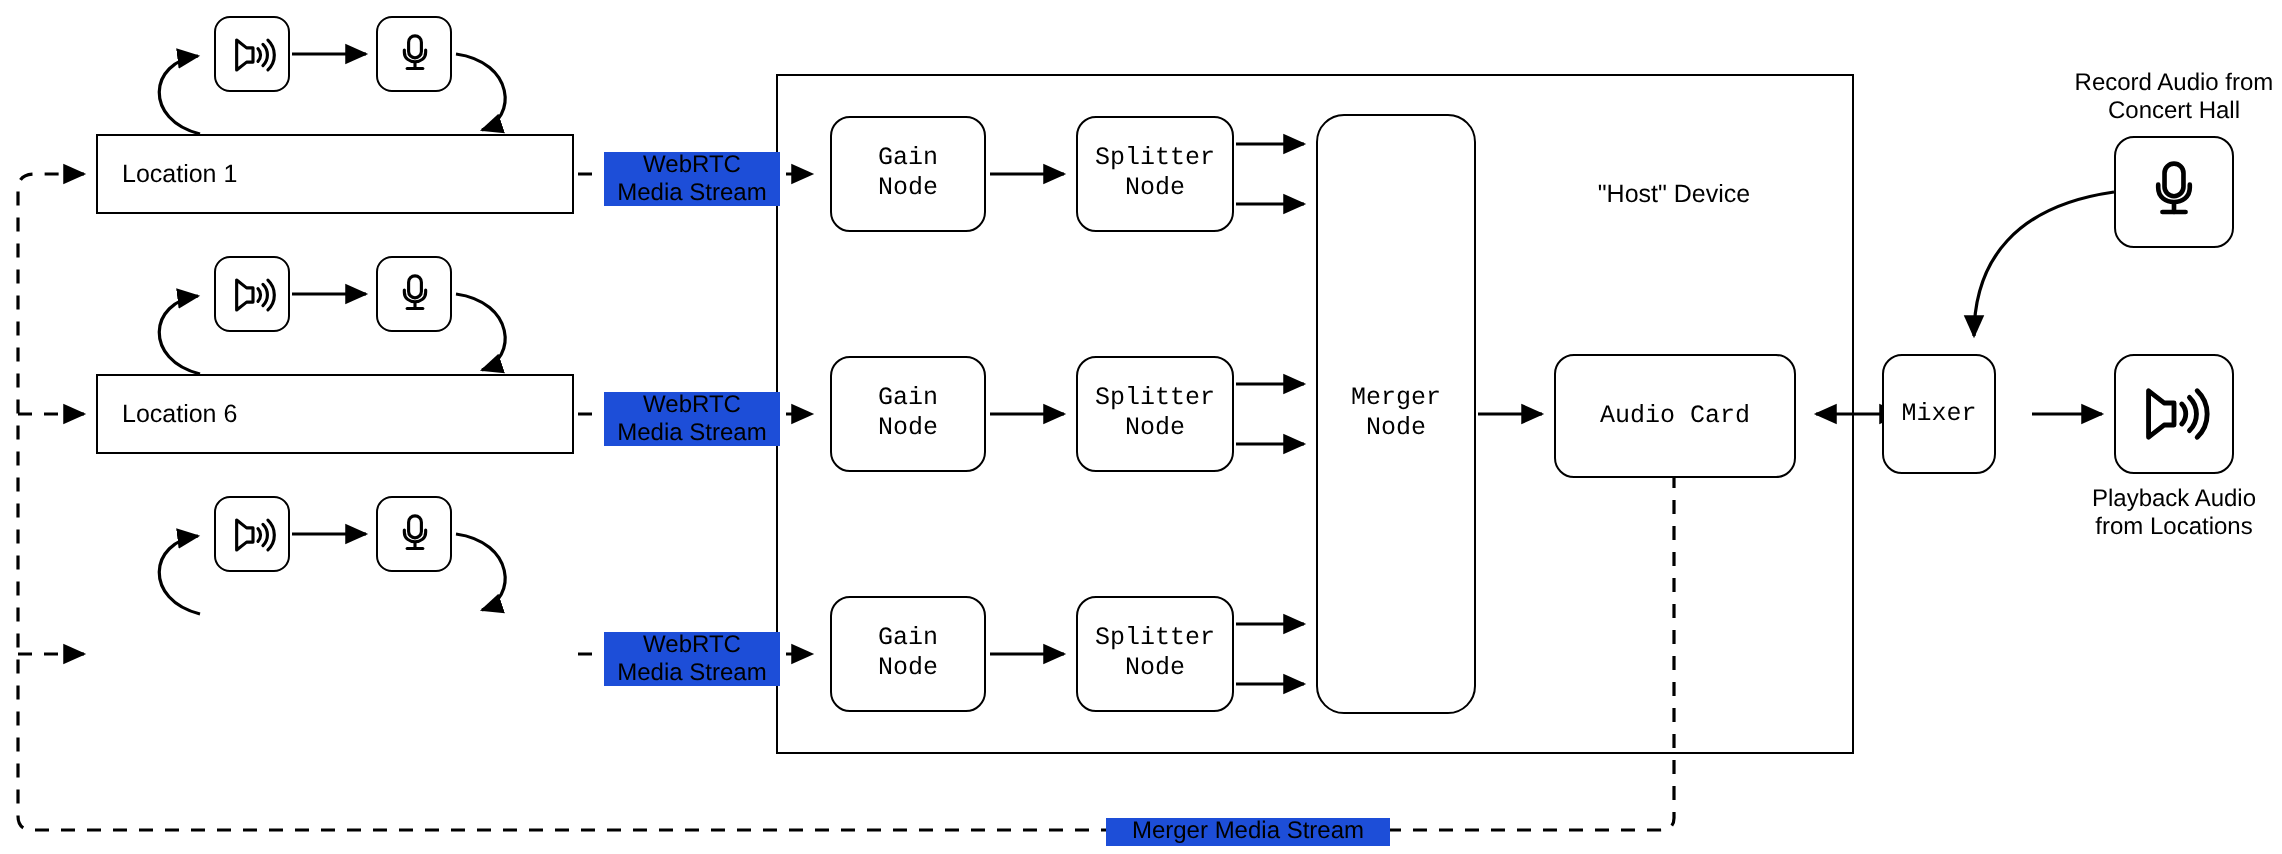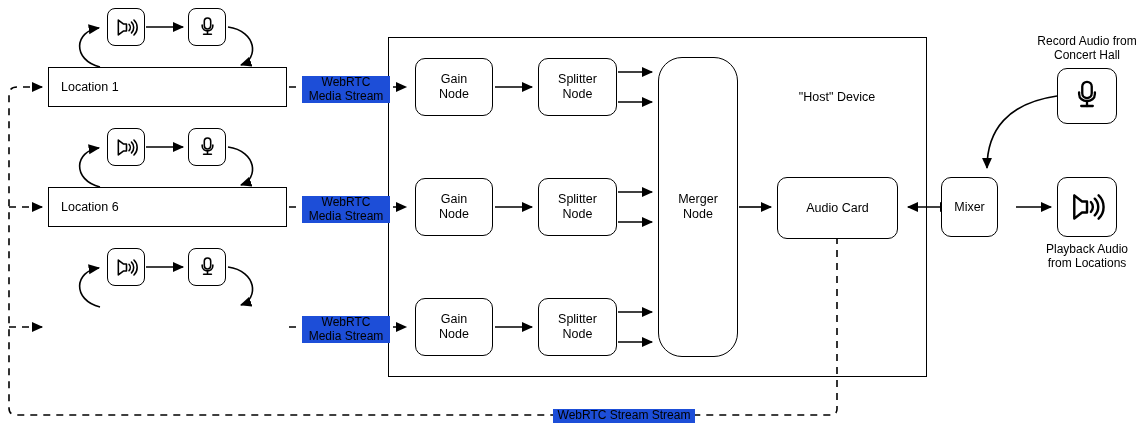--- a/index.html
+++ b/index.html
@@ -6,21 +6,21 @@
   .canvas{
     position:relative;width:1141px;height:427px;background:#ffffff;
     font-family:"Liberation Sans", sans-serif;color:#000;overflow:hidden;
   }
   .wires{position:absolute;left:0;top:0;z-index:1;}
   .node{
     position:absolute;box-sizing:border-box;border:1.5px solid #000;background:#fff;
     display:flex;align-items:center;justify-content:center;text-align:center;
     font-size:12.5px;line-height:15px;z-index:2;
   }
-  .rounded{border-radius:10px;}
+  .rounded{border-radius:10px;font-family:Liberation Mono, monospace;}
   .loc{justify-content:flex-start;padding-left:12px;text-align:left;}
   .iconbox{border-radius:8px;}
   .lbl{
     position:absolute;z-index:3;background:#1d4ed8;text-align:center;
     font-size:12px;line-height:13.5px;
   }
   .lbl.nobg{background:transparent;}
   .host{background:transparent;z-index:2;}
   svg.glyph{display:block;}
 </style>
@@ -195,21 +195,21 @@
         <div>Node</div>
       </div>
   </div>
   <div class="node rounded" style="left:538px;top:298px;width:79px;height:58px;">
     <div>
         <div>Splitter</div>
         <div>Node</div>
       </div>
   </div>
 
-  <div class="node rounded" style="left:658px;top:57px;width:80px;height:300px;border-radius:24px;">
+  <div class="node rounded" style="left:658px;top:57px;width:80px;height:300px;border-radius:14px;">
     <div>
         <div>Merger</div>
         <div>Node</div>
       </div>
   </div>
 
   <div class="node rounded" style="left:777px;top:177px;width:121px;height:62px;">
     <span>Audio Card</span>
   </div>
 
@@ -240,15 +240,15 @@
         <path d="M26 11.5 A10.5 10.5 0 0 1 26 26.5"></path>
         <path d="M29.5 8.5 A14.5 14.5 0 0 1 29.5 29.5"></path>
       </g>
     </svg>
   </div>
   <div class="lbl nobg" style="left:1017px;top:243px;width:140px;">
     <div>Playback Audio</div>
     <div>from Locations</div>
   </div>
 
-  <div class="lbl" style="left:553px;top:409px;width:142px;">WebRTC Stream Stream</div>
+  <div class="lbl" style="left:553px;top:409px;width:142px;">Merger Media Stream</div>
 
 </div>
 
 </body></html>

